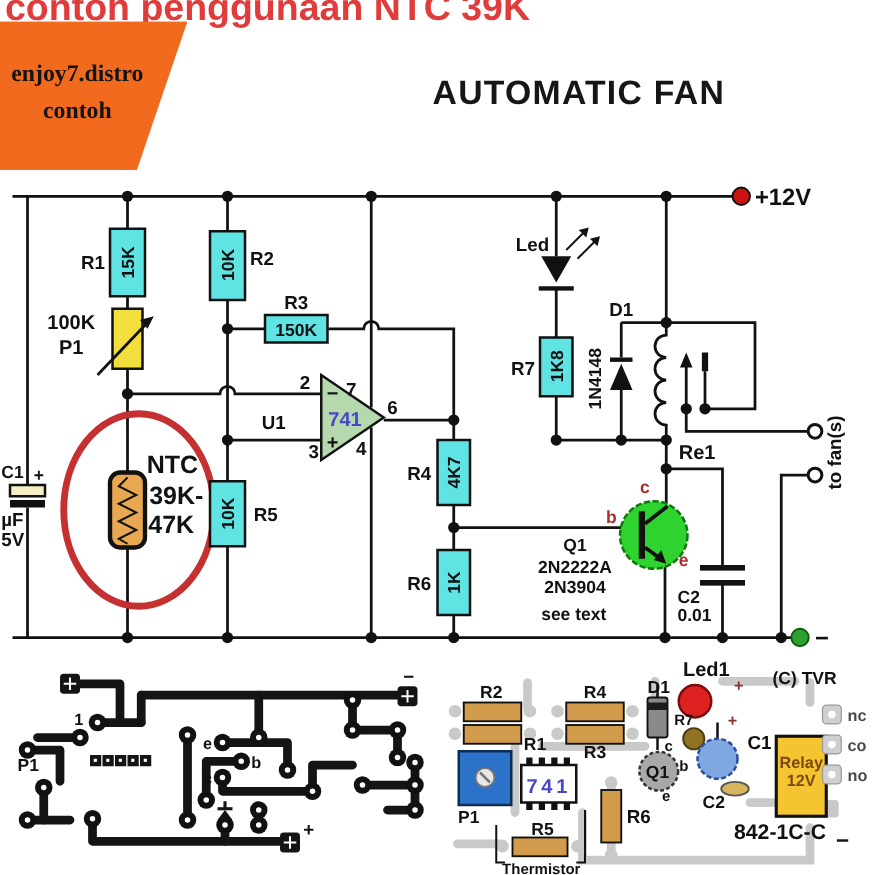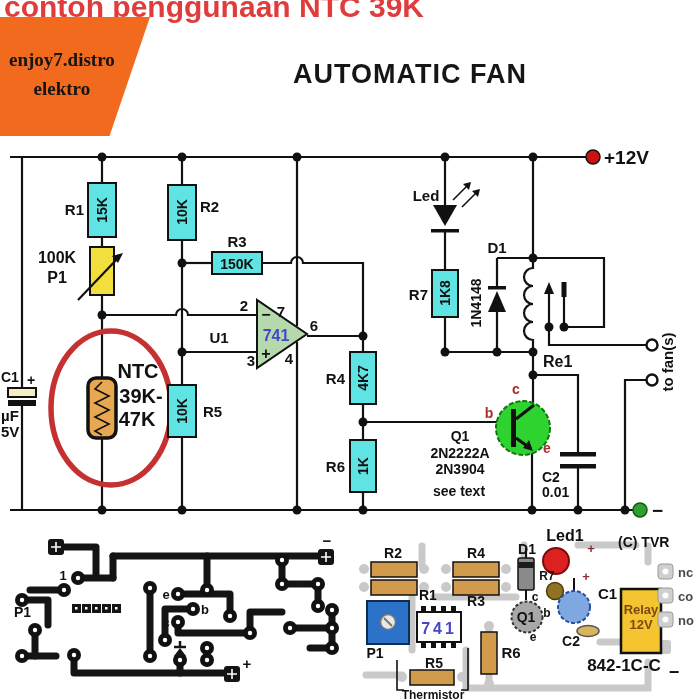--- a/index.html
+++ b/index.html
@@ -4,21 +4,21 @@
 <style>
   html,body{margin:0;padding:0;background:#888;}
   .stage{position:relative;width:700px;height:700px;background:#ffffff;overflow:hidden;
          font-family:"Liberation Sans",sans-serif;}
   .caption-red{position:absolute;top:-10px;left:4px;font-size:30px;font-weight:700;
                color:#e03c3c;white-space:nowrap;letter-spacing:0px;}
   .badge{position:absolute;top:17px;left:0;width:150px;height:119px;background:#f26a1d;
          clip-path:polygon(0 0,100% 0,73% 100%,0 100%);z-index:3;}
   .badge-text{position:absolute;top:28px;left:9px;font-family:"Liberation Serif",serif;
               font-weight:700;font-size:19px;line-height:29px;color:#141414;text-align:center;}
-  .main-title{position:absolute;top:57px;left:240px;width:340px;text-align:center;
+  .main-title{position:absolute;top:57px;left:240px;width:340px;text-align:right;
               font-size:27px;font-weight:700;color:#161616;line-height:35px;letter-spacing:1px;}
   svg{position:absolute;inset:0;}
   svg text{font-family:"Liberation Sans",sans-serif;font-weight:700;fill:#111;}
   .wire{stroke:#111;stroke-width:2.2;fill:none;}
   .thin{stroke:#111;stroke-width:1.6;fill:none;}
   .dot{fill:#111;}
   .res{stroke:#111;stroke-width:2;}
   .copper{stroke:#141414;stroke-width:7;stroke-linecap:round;stroke-linejoin:round;fill:none;}
   .gtrace{stroke:#c9c9c9;stroke-width:7;stroke-linecap:round;fill:none;}
   .gpad{fill:#c9c9c9;}
@@ -30,21 +30,21 @@
 </head>
 <body>
 
 <div class="stage">
 
   <div class="caption-red">contoh penggunaan NTC 39K</div>
 
   <div class="badge">
     <div class="badge-text">
       <div>enjoy7.distro</div>
-      <div>elektro</div>
+      <div>contoh</div>
     </div>
   </div>
 
   <div class="main-title">
     <div>AUTOMATIC FAN</div>
   </div>
 
   <svg width="700" height="700" viewBox="0 0 700 700">
 
     <g>

